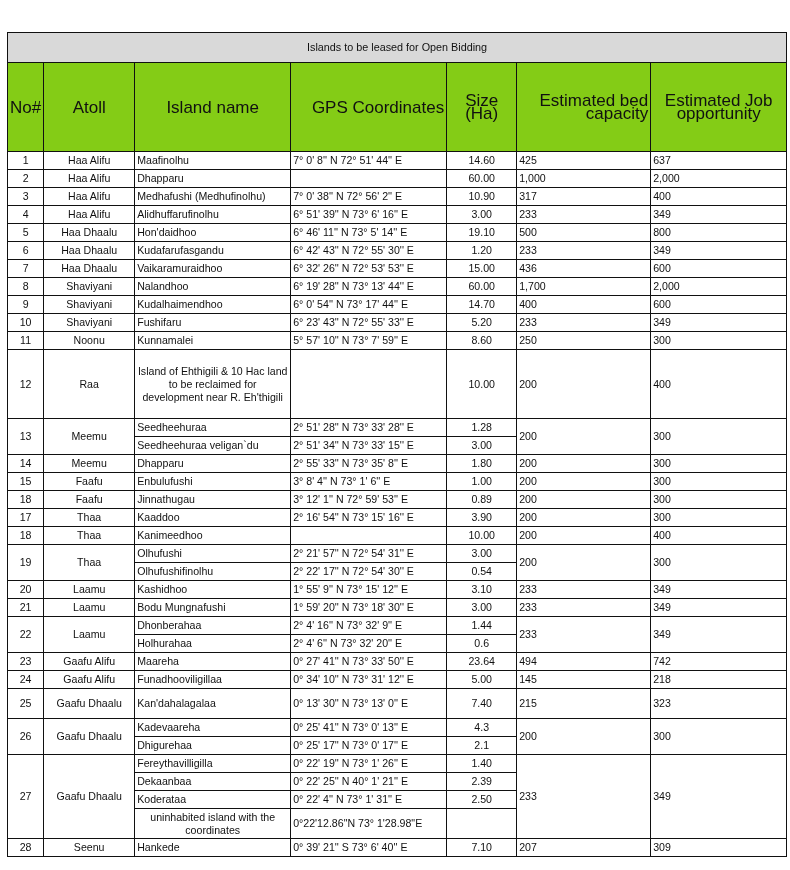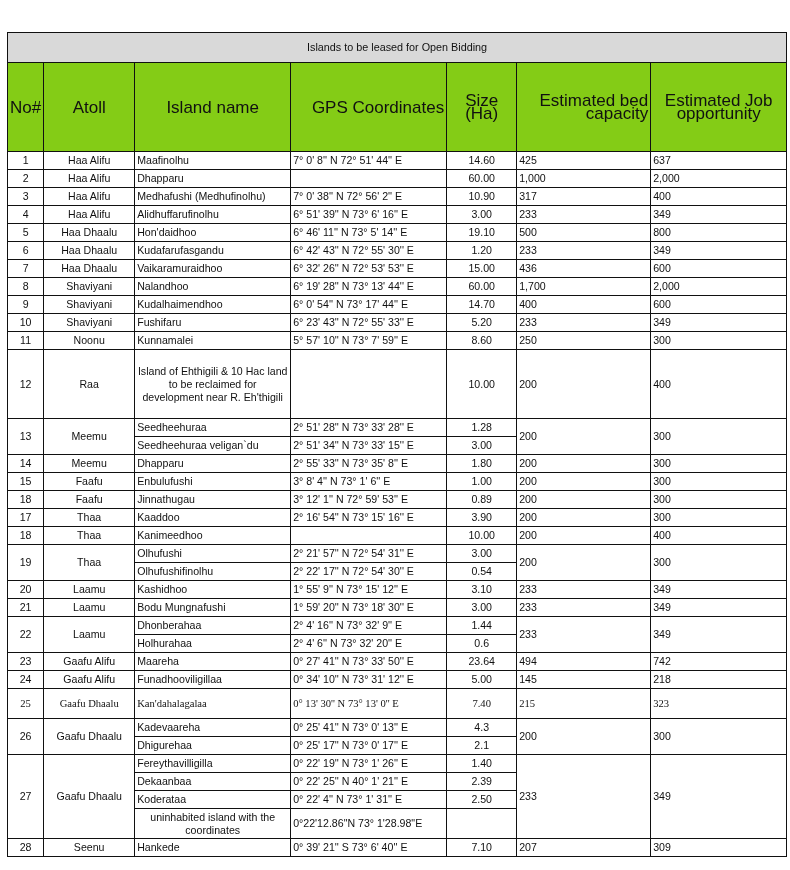--- a/index.html
+++ b/index.html
@@ -270,21 +270,21 @@
         </tr>
         <tr class="r">
           <td class="c-no">24</td>
           <td class="c-atoll">Gaafu Alifu</td>
           <td class="c-island">Funadhooviligillaa</td>
           <td class="c-gps"> 0° 34' 10'' N 73° 31' 12'' E</td>
           <td class="c-size">5.00</td>
           <td class="c-bed">145</td>
           <td class="c-job">218</td>
         </tr>
-        <tr class="r" style="height: 30px; font-family: Liberation Serif, serif;">
+        <tr class="r" style="height: 30px;">
           <td class="c-no">25</td>
           <td class="c-atoll">Gaafu Dhaalu</td>
           <td class="c-island">Kan'dahalagalaa</td>
           <td class="c-gps"> 0° 13' 30'' N 73° 13' 0'' E</td>
           <td class="c-size">7.40</td>
           <td class="c-bed">215</td>
           <td class="c-job">323</td>
         </tr>
         <tr class="r">
           <td class="c-no" rowspan="2">26</td>

